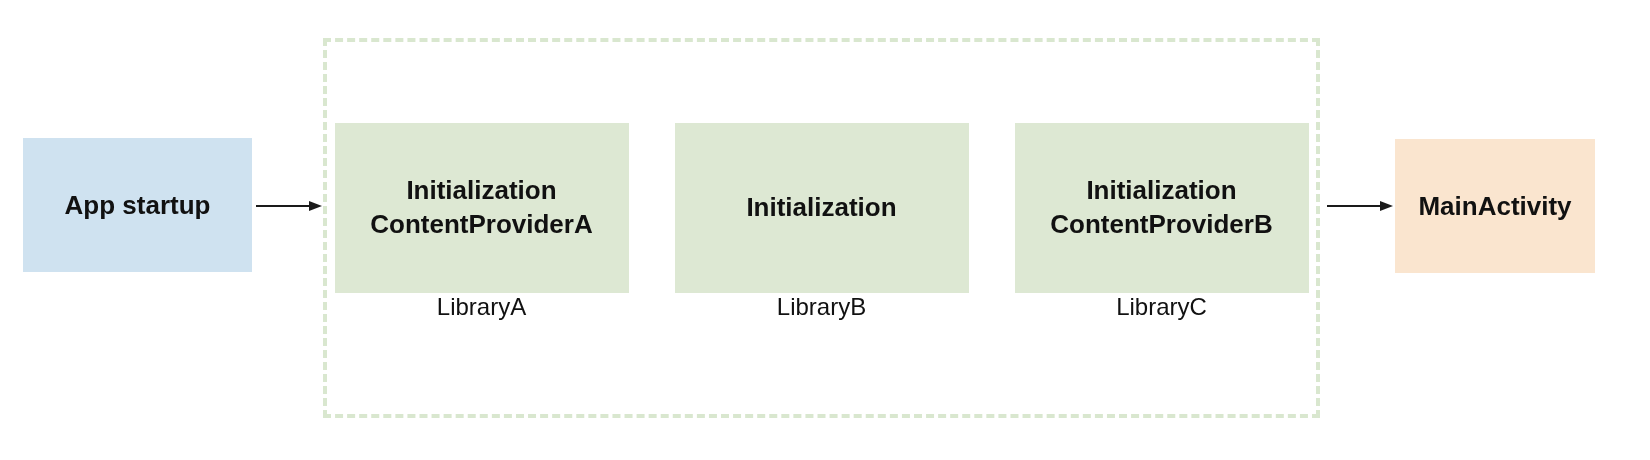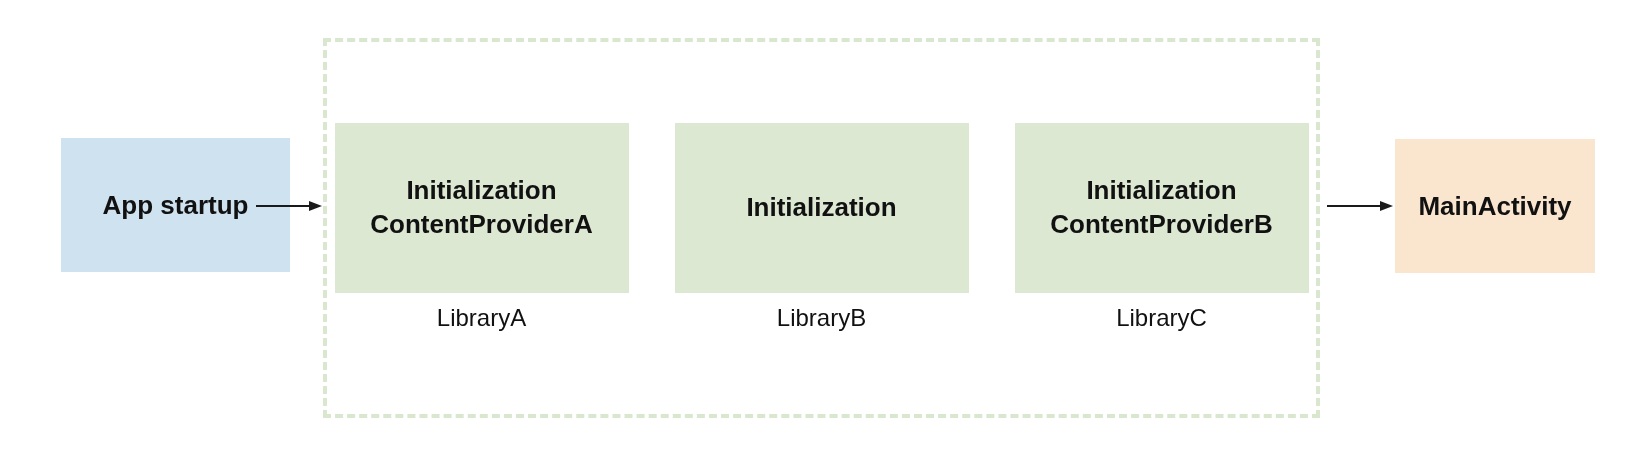--- a/index.html
+++ b/index.html
@@ -25,21 +25,20 @@
     font-weight: bold;
     font-size: 26px;
     line-height: 1.25;
   }
   .start-node {
     left: 23px;
     top: 138px;
     width: 229px;
     height: 134px;
     background: var(--start-fill, #cfe2f0);
-    margin-left: 38px;
   }
   .end-node {
     left: 1395px;
     top: 139px;
     width: 200px;
     height: 134px;
     background: var(--end-fill, #fae5cf);
   }
   .providers-container {
     position: absolute;
@@ -69,21 +68,20 @@
     flex-direction: column;
     align-items: center;
     justify-content: center;
     text-align: center;
     color: #111111;
     font-weight: bold;
     font-size: 26px;
     line-height: 1.3;
   }
   .library-label {
-    margin-top: 11px;
     font-size: 24px;
     font-weight: normal;
     color: #111111;
     text-align: center;
   }
   .flow-arrow {
     position: absolute;
     top: 198px;
     width: 68px;
     height: 16px;

